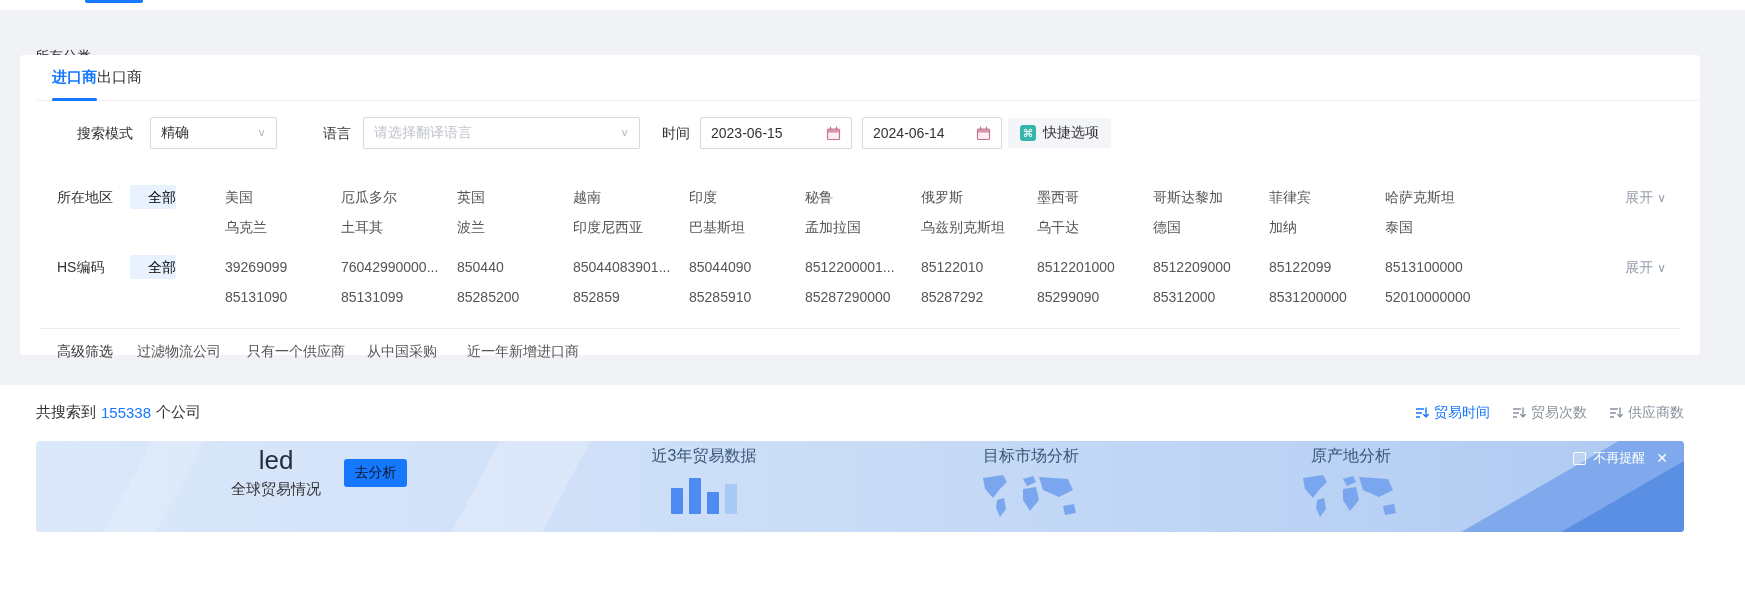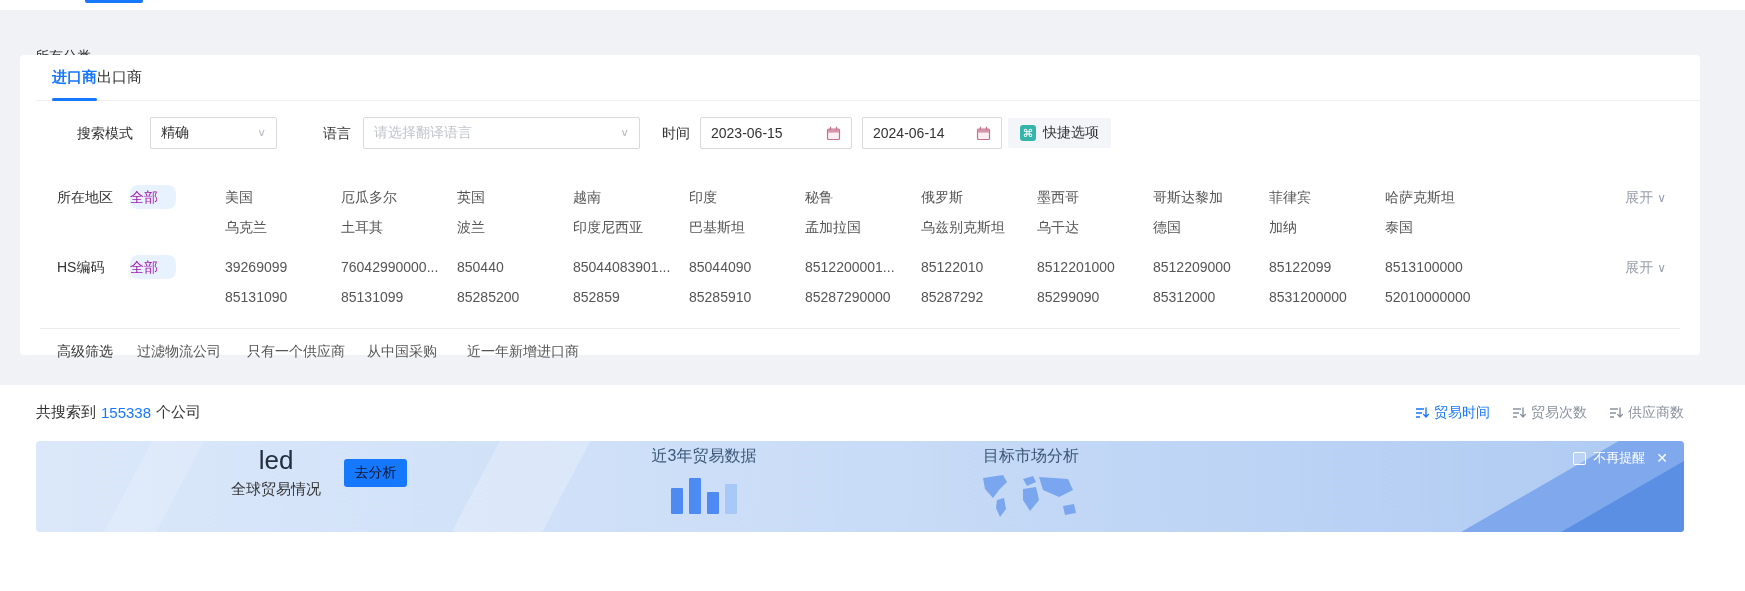--- a/index.html
+++ b/index.html
@@ -31,21 +31,21 @@
   #sel-lang .ph { color:#c0c4cc; }
   .chev { margin-left:auto; color:#b8bcc4; font-size:12px; transform:scaleY(.85); }
   #date-start { left:680px; width:152px; } #date-end { left:842px; width:140px; }
   .cal { margin-left:auto; display:flex; }
 
   .quickbtn { position:absolute; left:988px; top:63px; height:30px; background:#f3f5f8; border:none; border-radius:2px; display:flex; align-items:center; gap:7px; padding:0 12px; font-size:14px; color:#333; cursor:pointer; }
   .cmd-badge { width:16px; height:16px; background:#35b5aa; color:#fff; border-radius:3px; font-size:11px; line-height:16px; text-align:center; }
 
   .rowlabel { position:absolute; left:37px; font-size:14px; color:#333; height:24px; line-height:24px; }
   #lab-region { top:130px; } #lab-hs { top:200px; }
-  .tag { position:absolute; left:110px; width:46px; height:24px; background:#e8f2ff; color:#a21caf; font-size:14px; text-align:left; line-height:24px; border-radius:8px; cursor:pointer; }
+  .tag { position:absolute; left:110px; width:46px; height:24px; background:#e8f2ff; color:#000000; font-size:14px; text-align:right; line-height:24px; border-radius:2px; cursor:pointer; }
   #tag-region { top:130px; } #tag-hs { top:200px; }
   .cgrid { position:absolute; left:205px; display:grid; grid-template-columns:repeat(11,116px); row-gap:8px; font-size:14px; color:#555; }
   #grid-region { top:131px; } #grid-hs { top:201px; }
   .cell { height:22px; line-height:22px; white-space:nowrap; cursor:pointer; }
   .expand { position:absolute; right:34px; font-size:14px; color:#98a0ab; height:24px; line-height:24px; cursor:pointer; }
   #expand-region { top:130px; } #expand-hs { top:200px; }
   .expand .chev2 { font-size:12px; margin-left:4px; }
 
   .divider { position:absolute; left:20px; right:20px; top:273px; height:1px; background:#ececec; }
 
@@ -272,20 +272,31 @@
       <svg class="map" width="116" height="50" viewBox="0 0 116 50">
         <path d="M10 8 L30 5 L34 12 L26 20 L20 28 L12 19 Z"></path>
           <path d="M24 30 L31 28 L33 39 L27 47 L23 38 Z"></path>
         <path d="M50 9 L60 6 L63 12 L54 16 Z"></path>
           <path d="M50 19 L63 17 L66 30 L57 41 L50 30 Z"></path>
         <path d="M66 7 L95 9 L100 20 L86 27 L70 20 Z"></path>
           <path d="M90 36 L101 34 L103 43 L92 45 Z"></path>
       </svg>
     </div>
 
+    <div class="bsec" id="sec-origin">
+      <div class="btitle">原产地分析</div>
+      <svg class="map" width="116" height="50" viewBox="0 0 116 50">
+        <path d="M10 8 L30 5 L34 12 L26 20 L20 28 L12 19 Z"></path>
+          <path d="M24 30 L31 28 L33 39 L27 47 L23 38 Z"></path>
+        <path d="M50 9 L60 6 L63 12 L54 16 Z"></path>
+          <path d="M50 19 L63 17 L66 30 L57 41 L50 30 Z"></path>
+        <path d="M66 7 L95 9 L100 20 L86 27 L70 20 Z"></path>
+          <path d="M90 36 L101 34 L103 43 L92 45 Z"></path>
+      </svg>
+    </div>
 
     <div class="dismiss">
       <span class="cb"></span>
       <span>不再提醒</span>
       <span class="x">✕</span>
     </div>
   </div>
 </div>
 
 </body></html>

